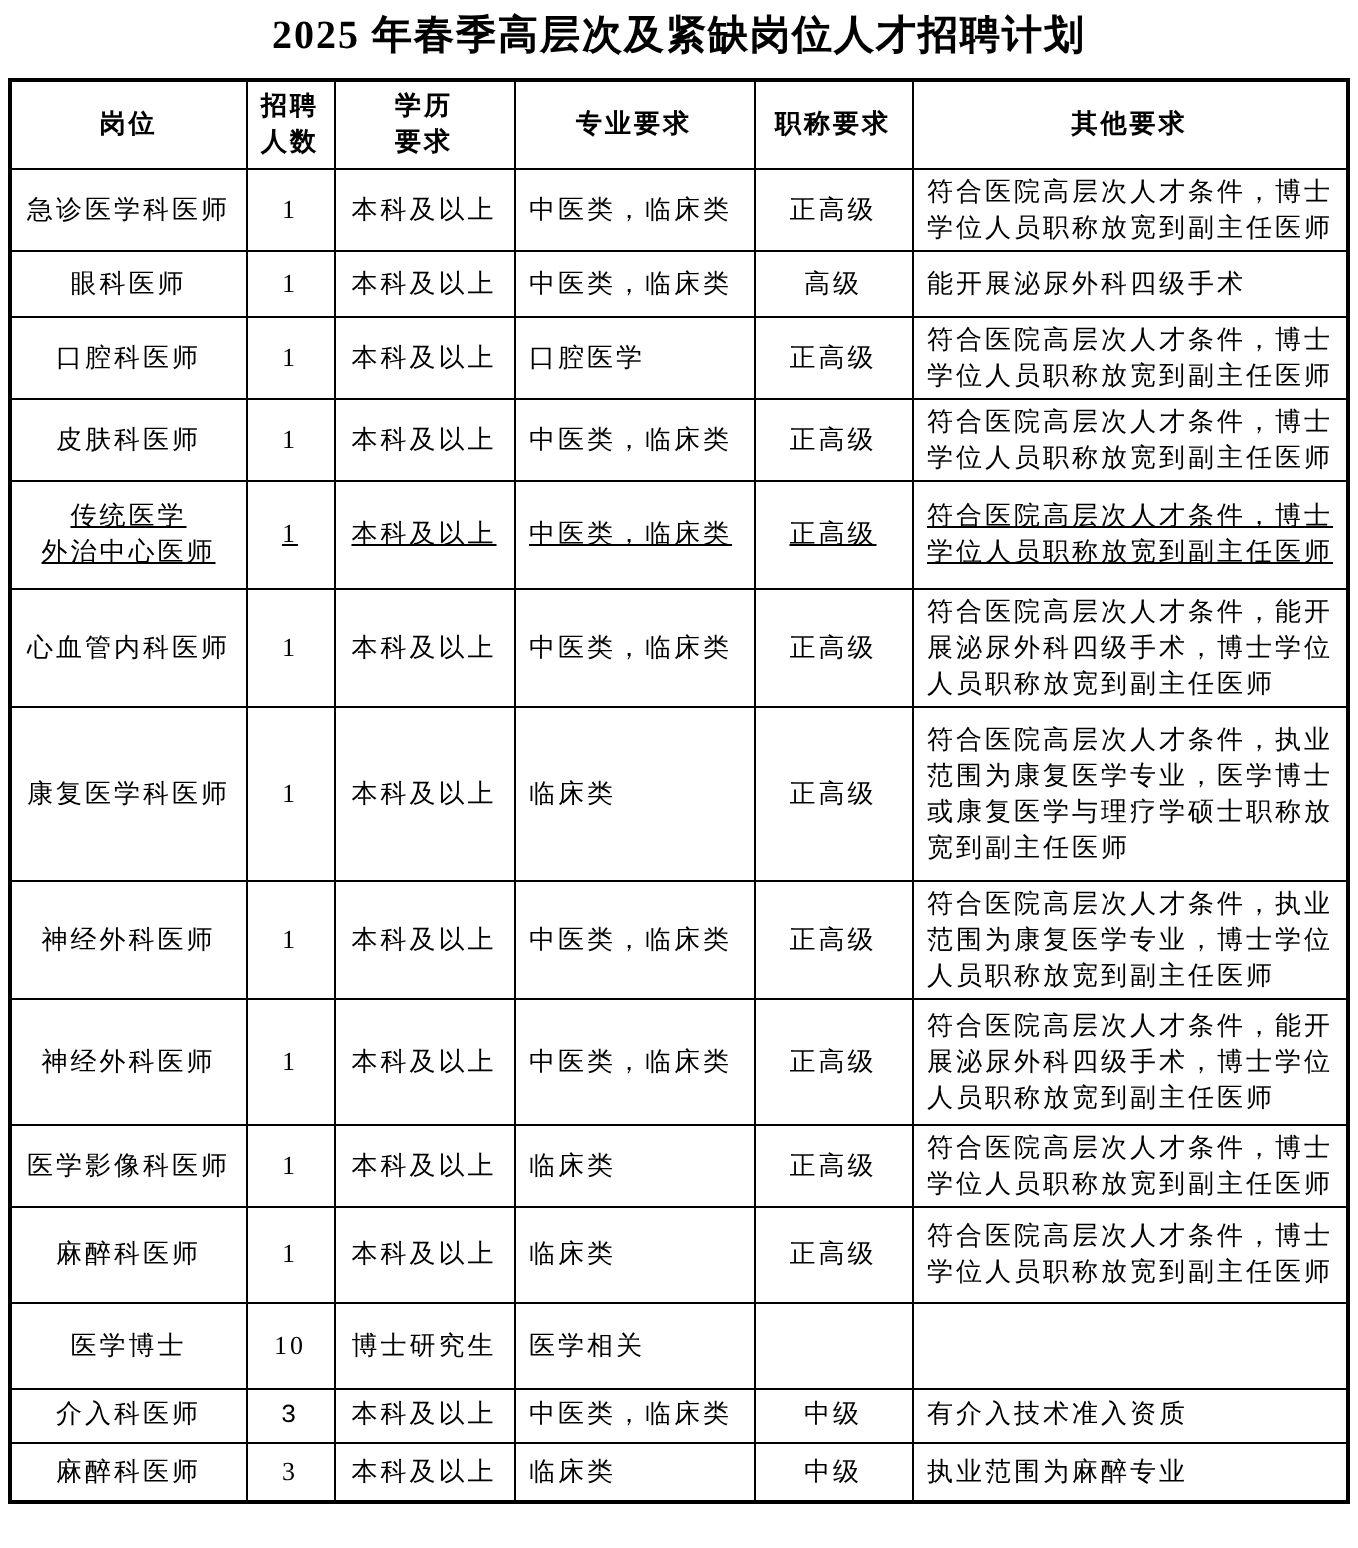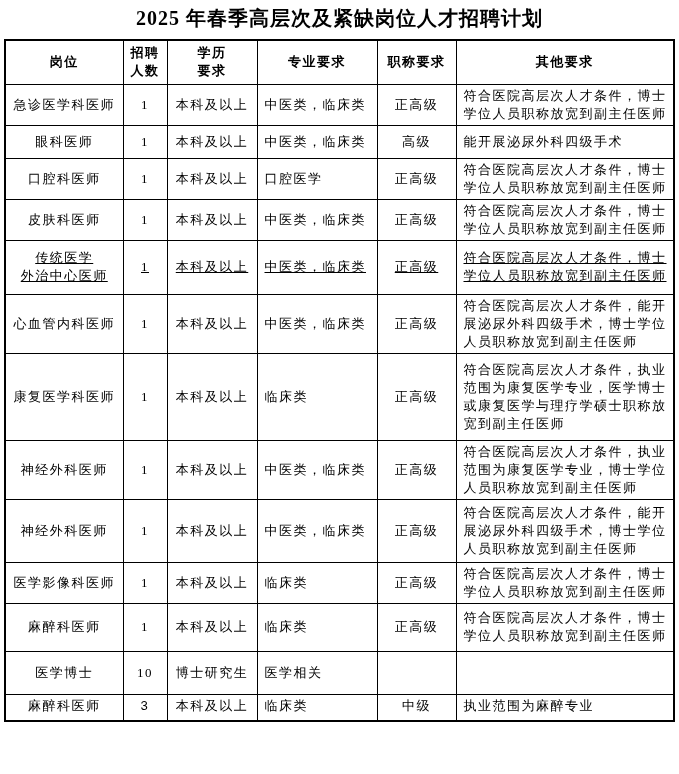--- a/index.html
+++ b/index.html
@@ -168,20 +168,28 @@
 
   <tr>
     <td class="c-pos">医学博士</td>
     <td class="c-count">10</td>
     <td class="c-edu">博士研究生</td>
     <td class="c-major">医学相关</td>
     <td class="c-title"></td>
     <td class="c-other"></td>
   </tr>
 
+  <tr>
+    <td class="c-pos">介入科医师</td>
+    <td class="c-count">3</td>
+    <td class="c-edu">本科及以上</td>
+    <td class="c-major">中医类，临床类</td>
+    <td class="c-title">中级</td>
+    <td class="c-other">有介入技术准入资质</td>
+  </tr>
 
   <tr>
     <td class="c-pos">麻醉科医师</td>
     <td class="c-count">3</td>
     <td class="c-edu">本科及以上</td>
     <td class="c-major">临床类</td>
     <td class="c-title">中级</td>
     <td class="c-other">执业范围为麻醉专业</td>
   </tr>
 </tbody>

